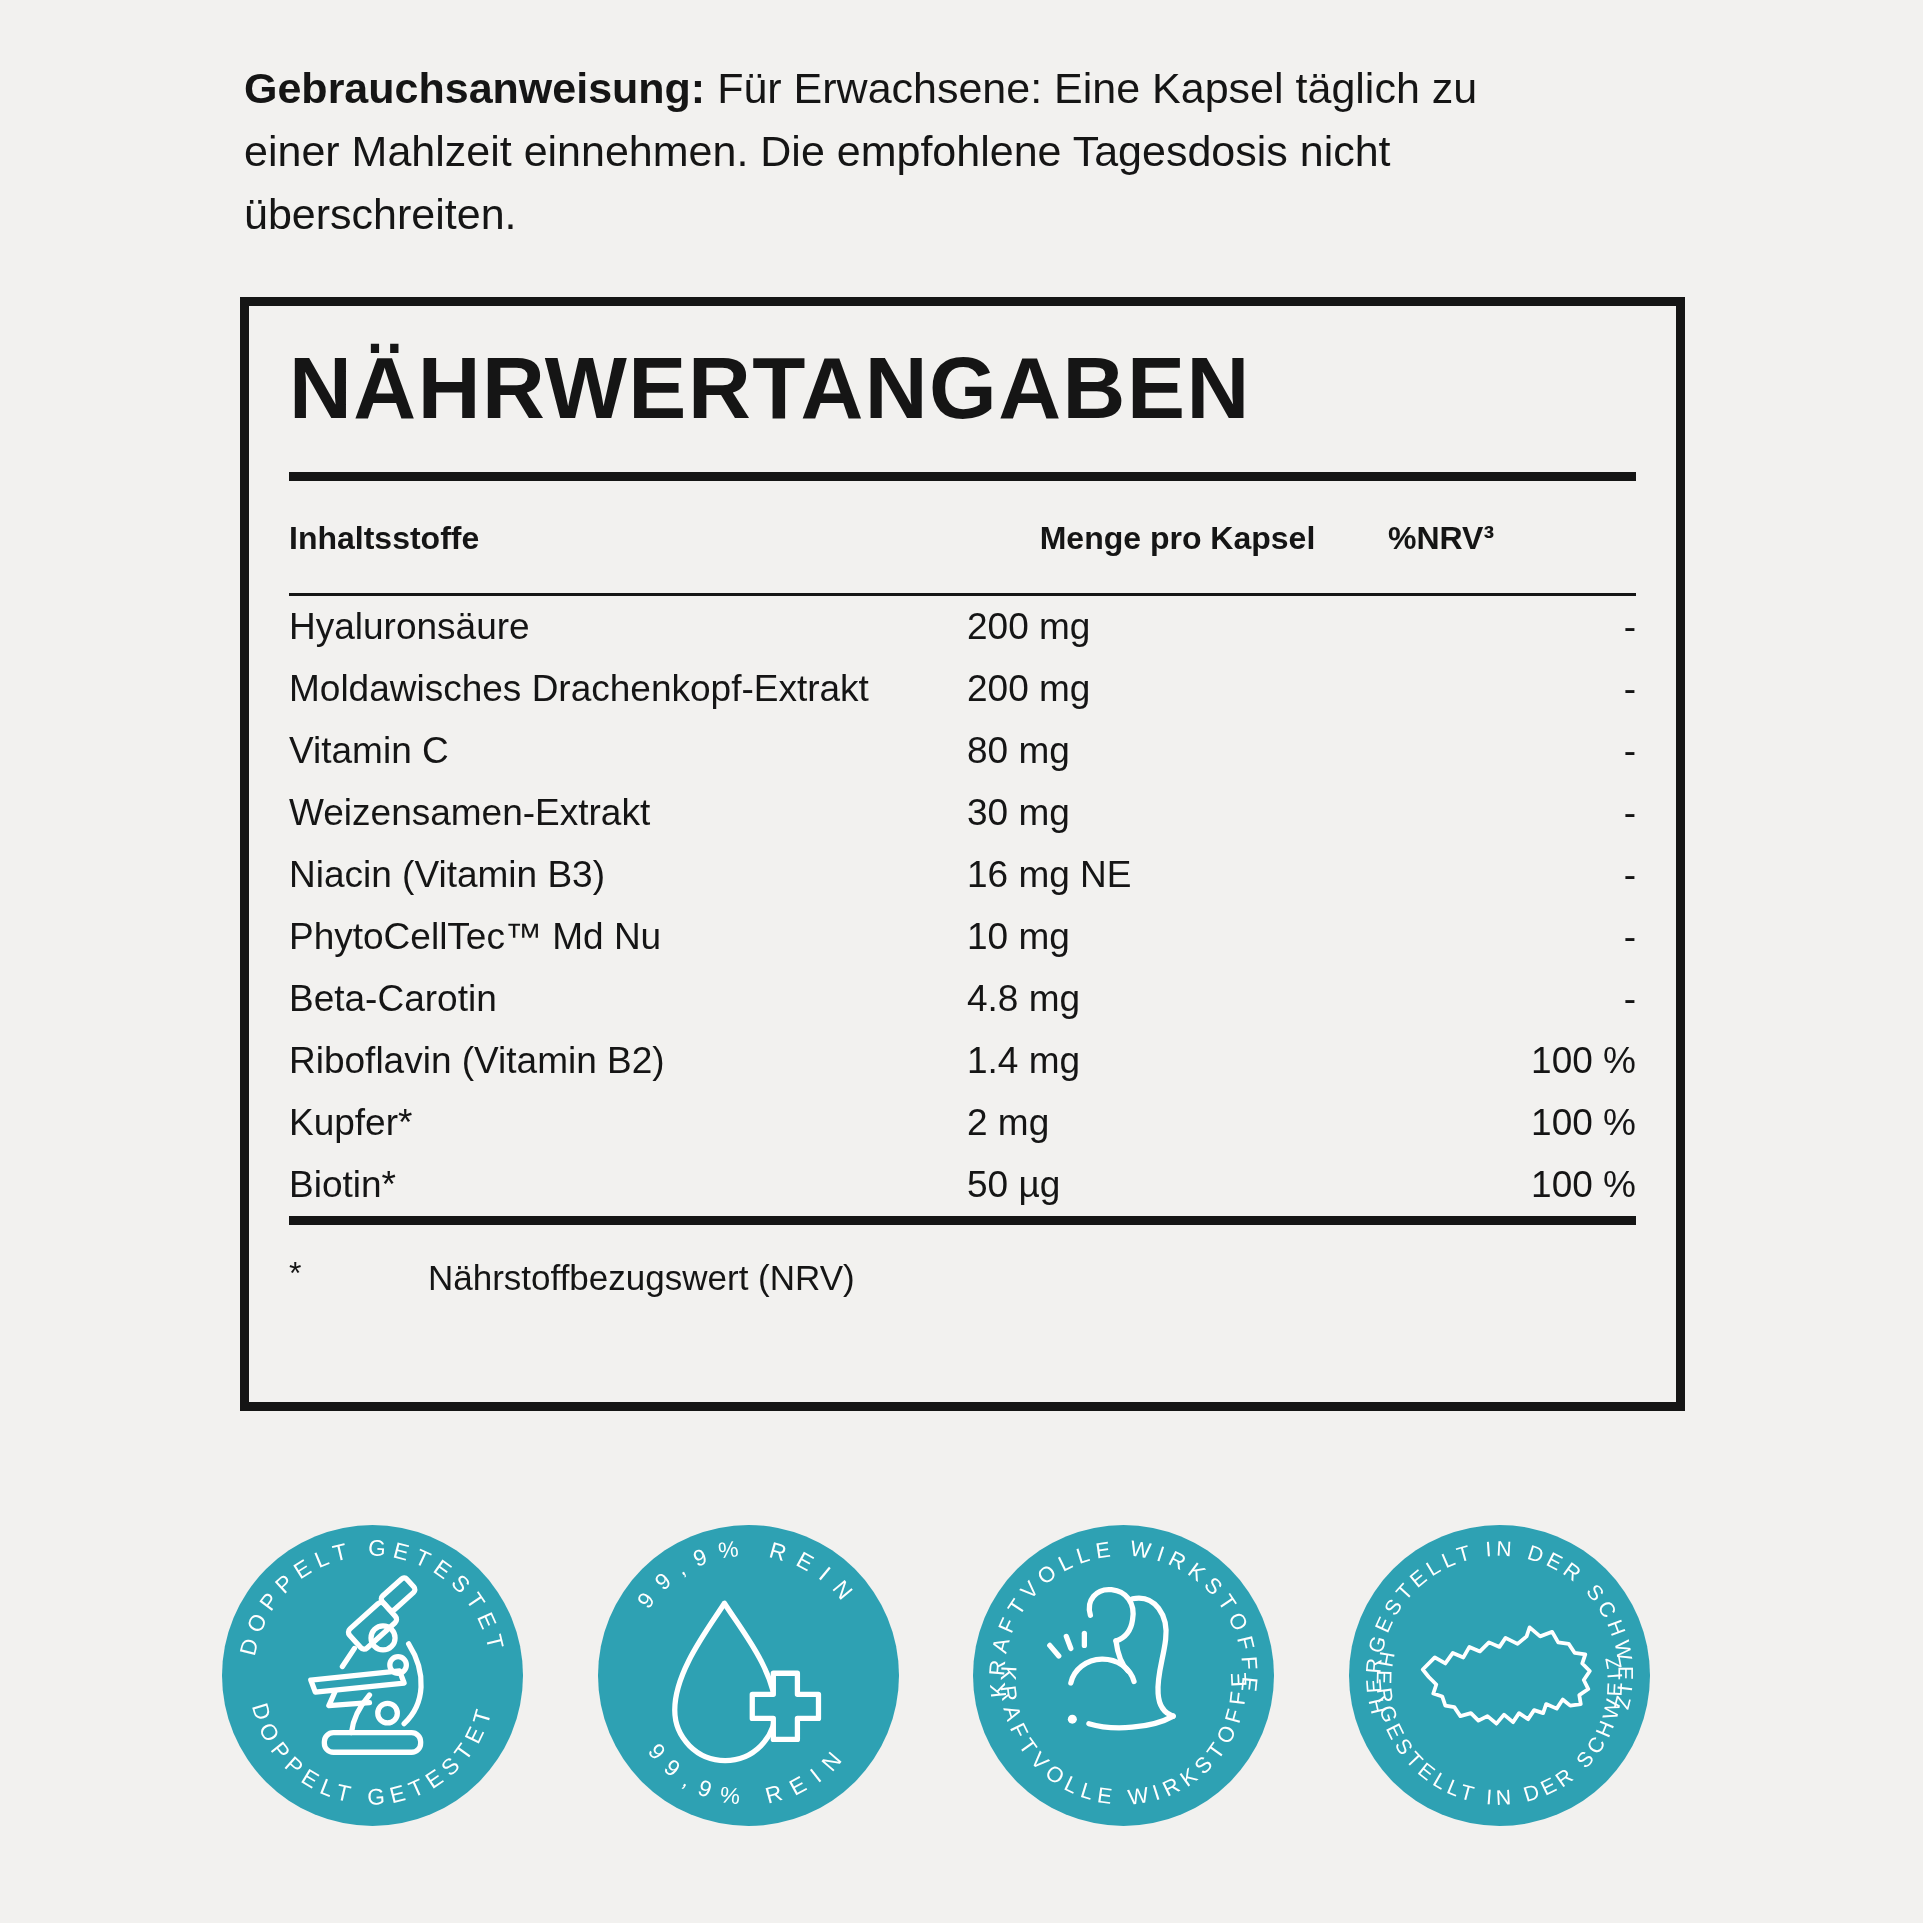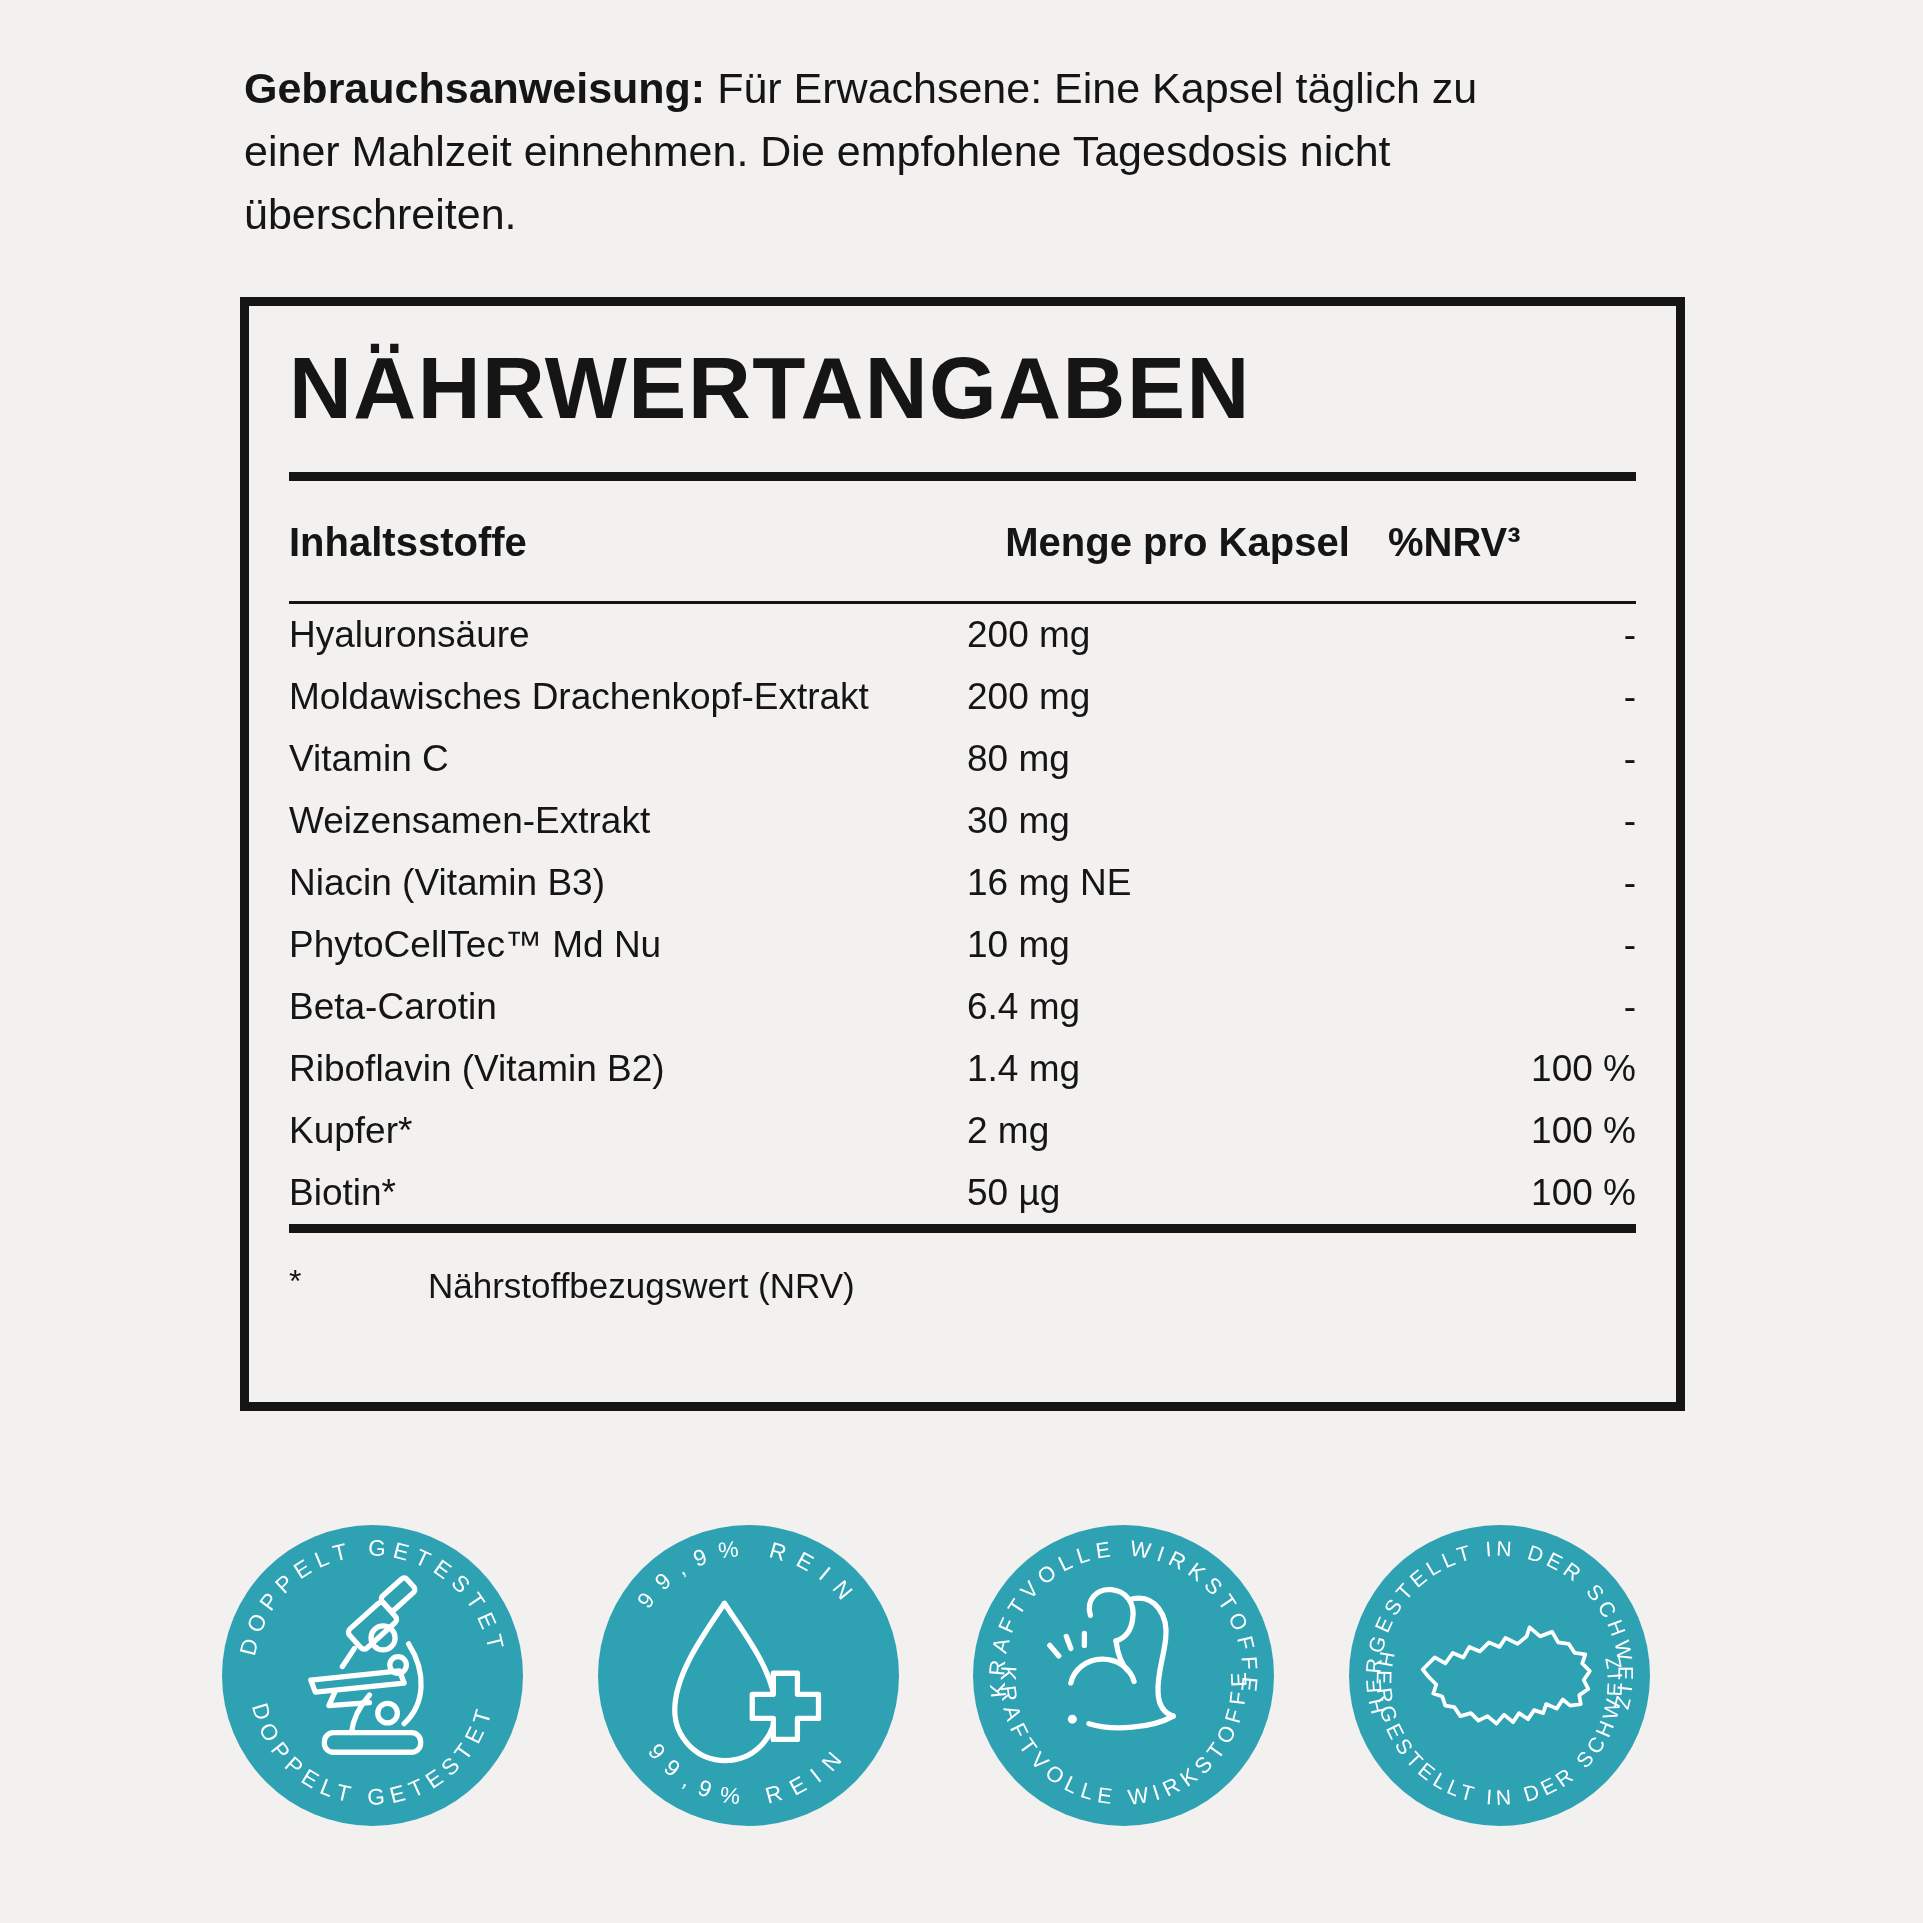--- a/index.html
+++ b/index.html
@@ -30,21 +30,21 @@
     margin-top:30px;
     font-size:87px;font-weight:700;letter-spacing:1.5px;line-height:1.0;
   }
   .panel-subtitle{
     margin-top:10.5px;font-size:36px;line-height:1.2;
   }
   .rule{height:9px;background:var(--ink);}
   .rule-top{margin-top:41px;}
   .grid{display:grid;grid-template-columns:1fr 421px 248px;}
   .thead{
-    padding:39px 0 36px;font-size:40px;font-weight:700;
+    padding:39px 0 36px;font-size:32px;font-weight:700;
     border-bottom:3.8px solid var(--ink);
   }
   .thead .col-amt{text-align:center;}
   .thead .col-nrv{}
   .trow{height:62px;align-items:center;font-size:37px;}
   .trow .col-amt{text-align:left;}
   .trow .col-nrv{text-align:right;}
   .footnote{
     margin-top:32px;display:flex;font-size:35px;line-height:1.2;
   }
@@ -114,21 +114,21 @@
         <div class="col-amt">16 mg NE</div>
         <div class="col-nrv">-</div>
       </div>
       <div class="grid trow">
         <div class="col-ing">PhytoCellTec™ Md Nu</div>
         <div class="col-amt">10 mg</div>
         <div class="col-nrv">-</div>
       </div>
       <div class="grid trow">
         <div class="col-ing">Beta-Carotin</div>
-        <div class="col-amt">6.4 mg</div>
+        <div class="col-amt">4.8 mg</div>
         <div class="col-nrv">-</div>
       </div>
       <div class="grid trow">
         <div class="col-ing">Riboflavin (Vitamin B2)</div>
         <div class="col-amt">1.4 mg</div>
         <div class="col-nrv">100 %</div>
       </div>
       <div class="grid trow">
         <div class="col-ing">Kupfer*</div>
         <div class="col-amt">2 mg</div>

